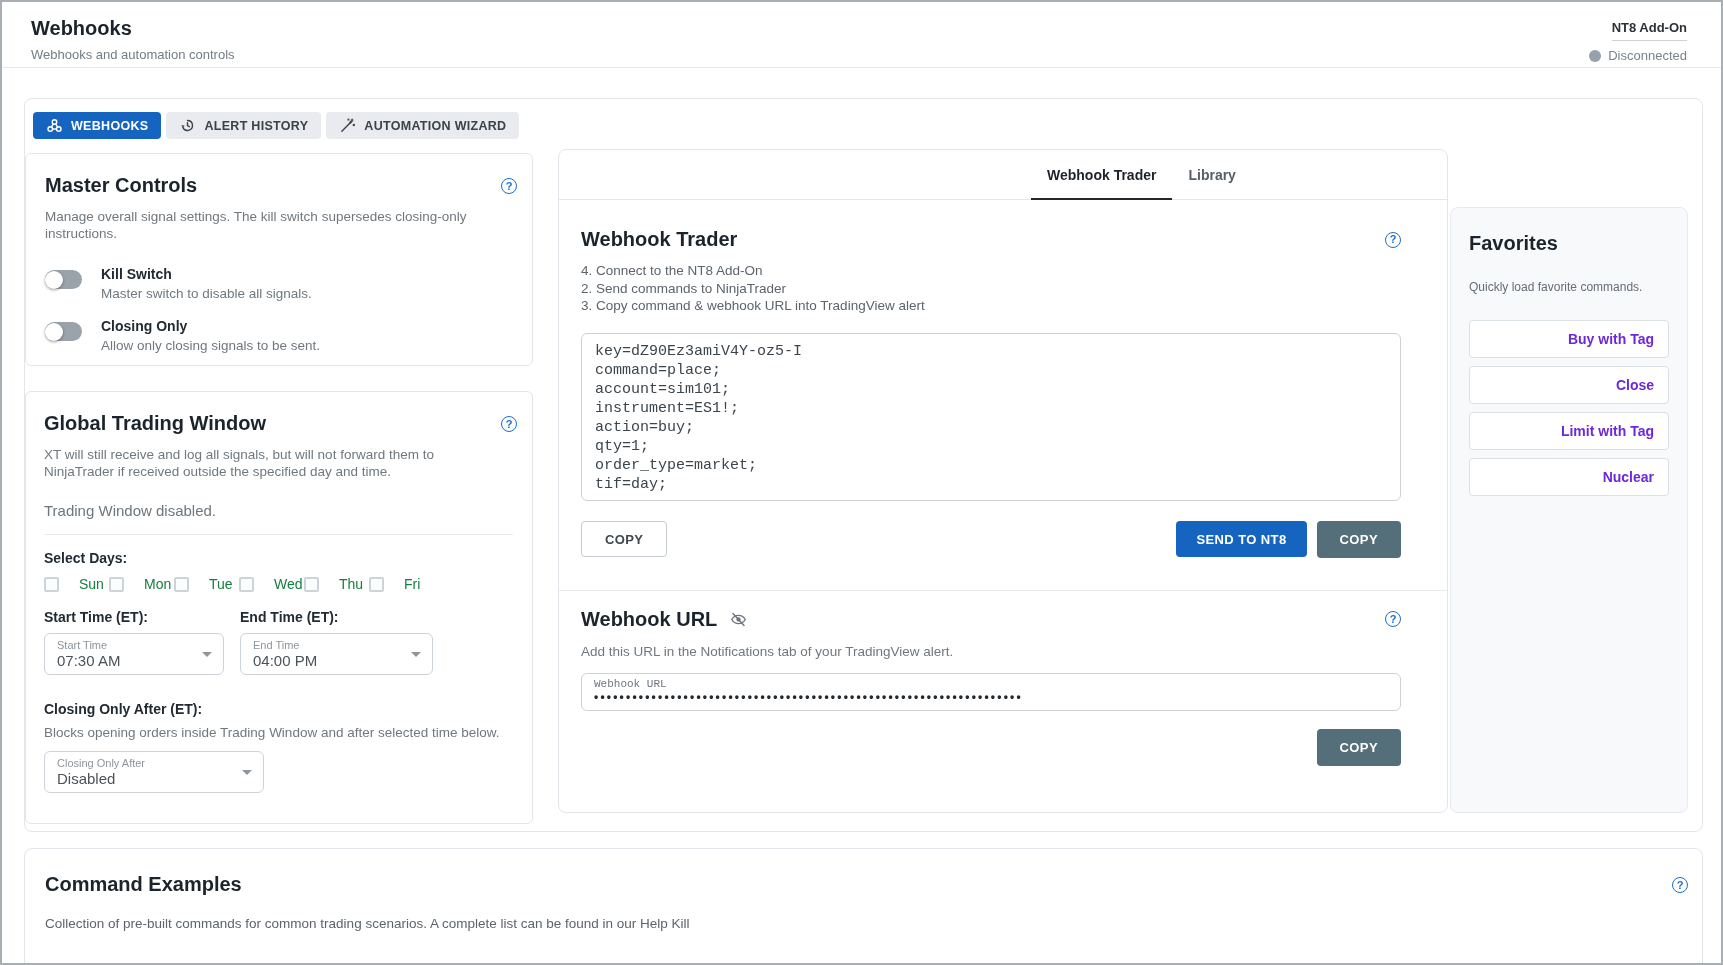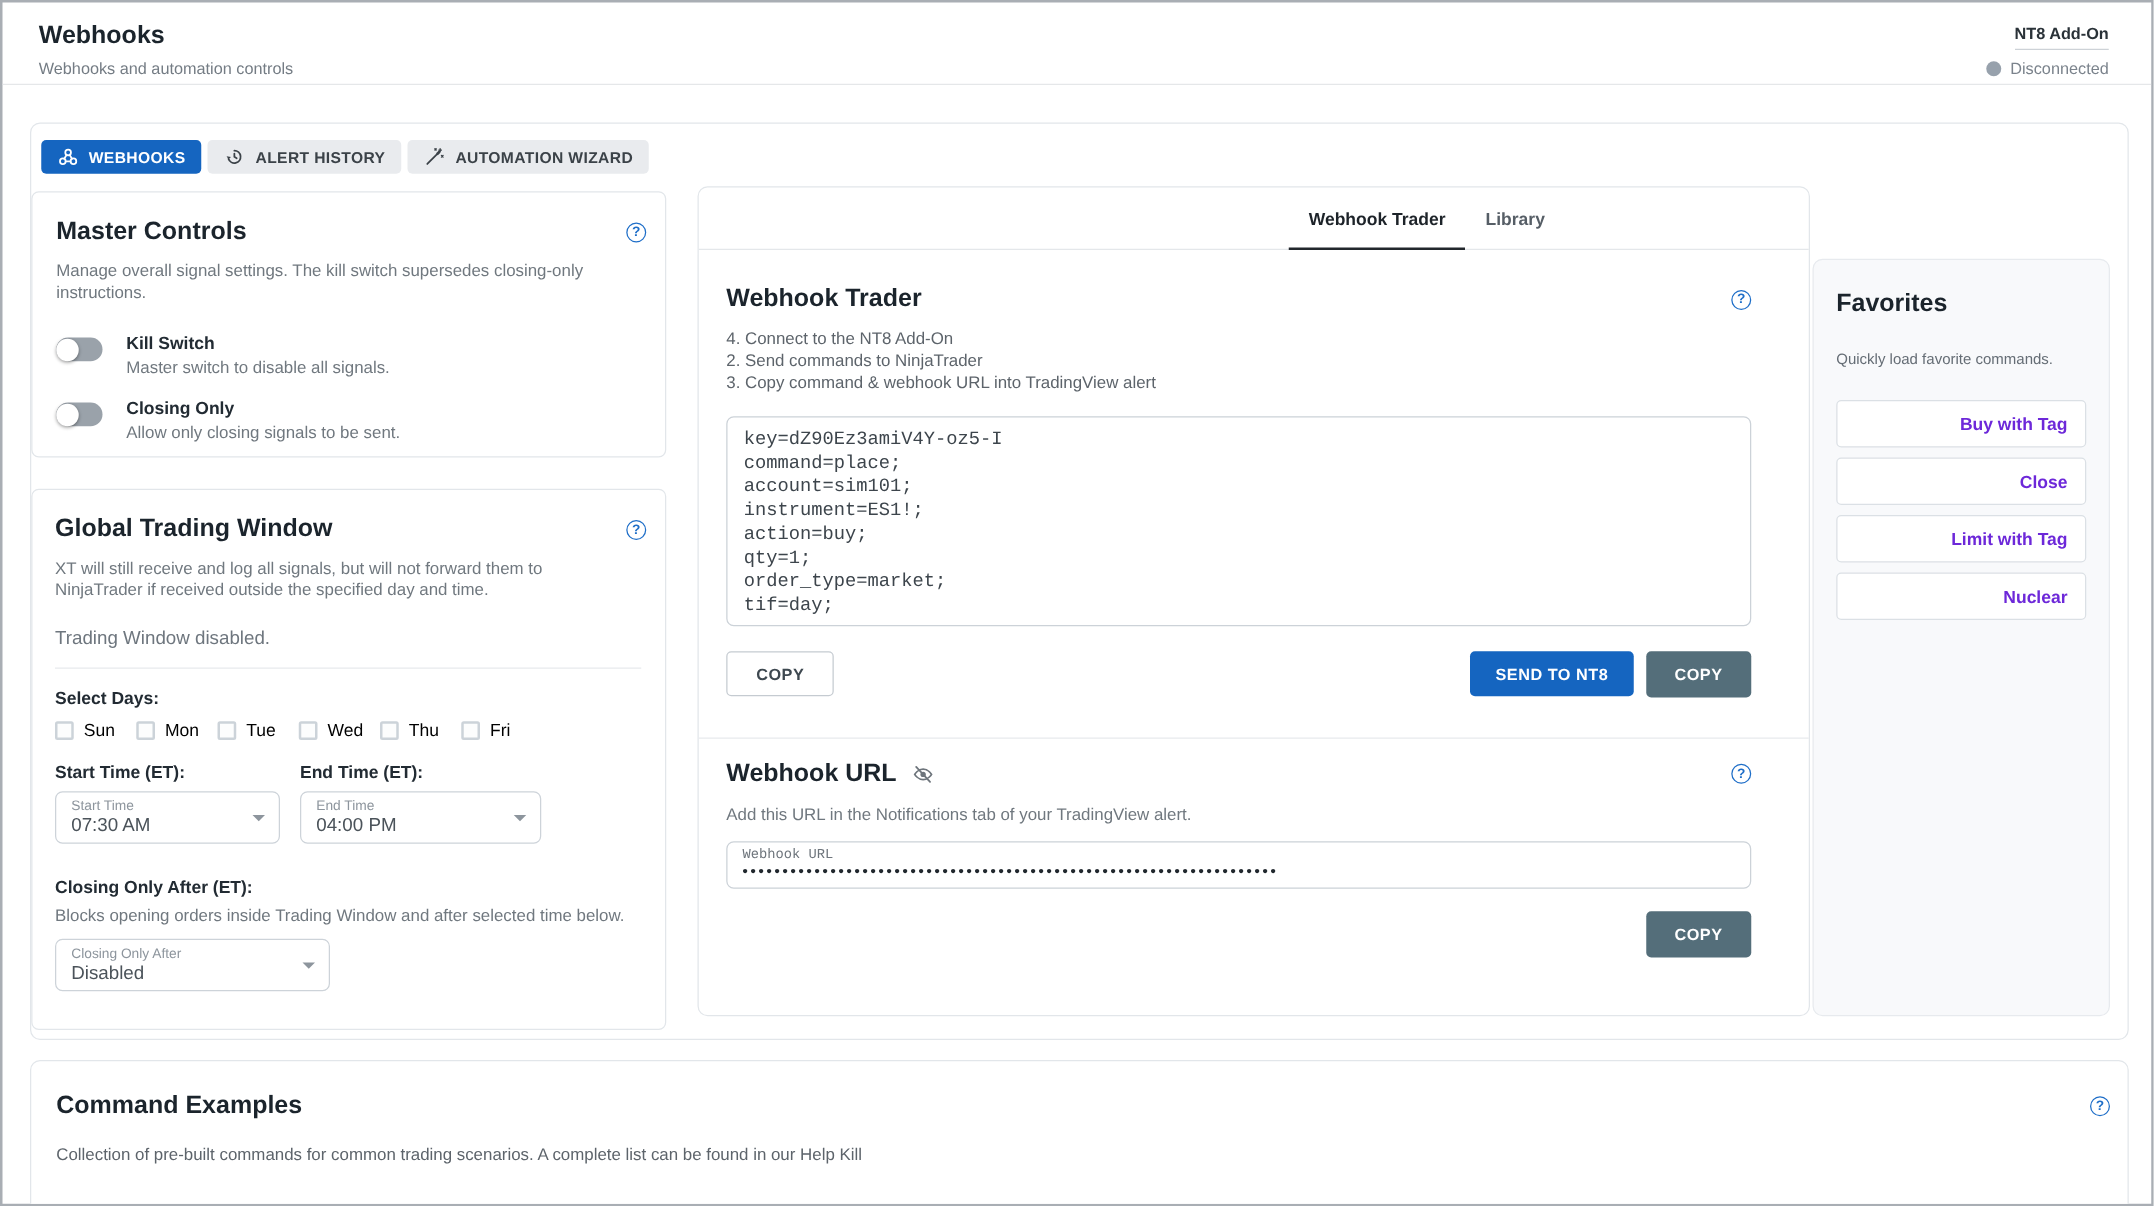--- a/index.html
+++ b/index.html
@@ -43,22 +43,22 @@
   .switch { position:relative; width:37px; height:19px; border-radius:10px; background:#9aa2aa;
     flex:0 0 auto; margin-top:4px; cursor:pointer; }
   .switch::after { content:""; position:absolute; left:0; top:0.5px; width:18px; height:18px;
     border-radius:50%; background:#fff; box-shadow:0 1px 3px rgba(0,0,0,.4); }
   .t-label { font-size:14px; font-weight:bold; color:#222b33; }
   .t-sub { font-size:13.5px; color:#70787f; margin-top:4px; }
   .status-line { font-size:15px; color:#6e767e; margin-top:22px; }
   .gtw-div { border:none; border-top:1px solid #e8eaed; margin:15px 0 0; }
   .sect-label { font-size:14px; font-weight:bold; margin-top:15px; color:#222b33; }
   .days { display:flex; margin-top:10px; }
-  .day { display:flex; align-items:center; width:65px; gap:8px; font-size:14px;
-    color:#000000; cursor:pointer; }
+  .day { display:flex; align-items:center; width:65px; gap:20px; font-size:14px;
+    color:#15803d; cursor:pointer; }
   .cbx { width:15px; height:15px; border:2px solid #ccd3d9; border-radius:2px; background:#fcfdfd; }
   .time-row { display:flex; margin-top:17px; gap:16px; }
   .fld-label { font-size:14px; font-weight:bold; color:#222b33; }
   .select { position:relative; margin-top:8px; height:42px; border:1px solid #cdd3d9;
     border-radius:6px; padding:5px 28px 0 12px; cursor:pointer; background:#fff; }
   .flabel { font-size:11px; color:#8d959d; }
   .sval { font-size:15px; color:#4b535a; margin-top:1px; }
   .caret { position:absolute; right:11px; top:50%; margin-top:-2px; width:0; height:0;
     border-left:5px solid transparent; border-right:5px solid transparent; border-top:5px solid #8d959d; }
   .mt26 { margin-top:26px; }

